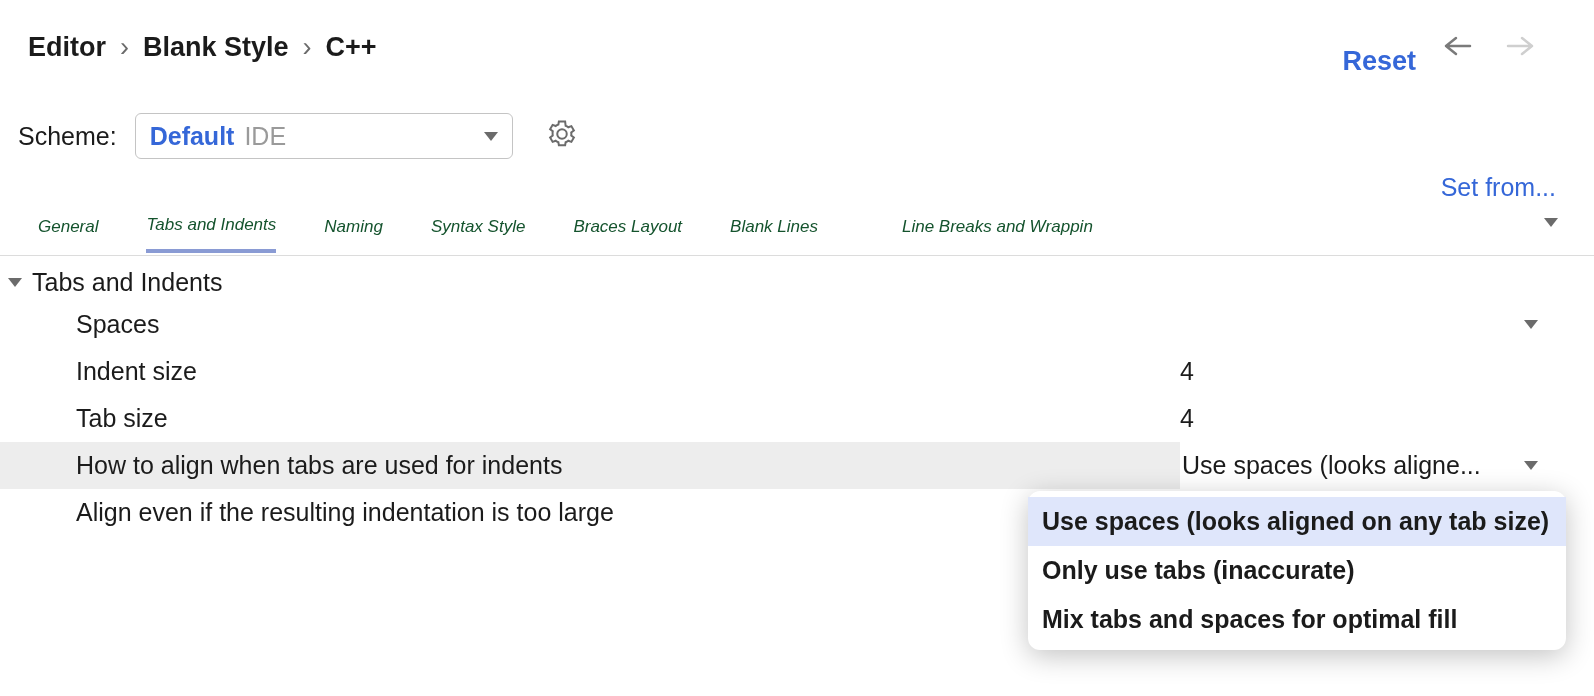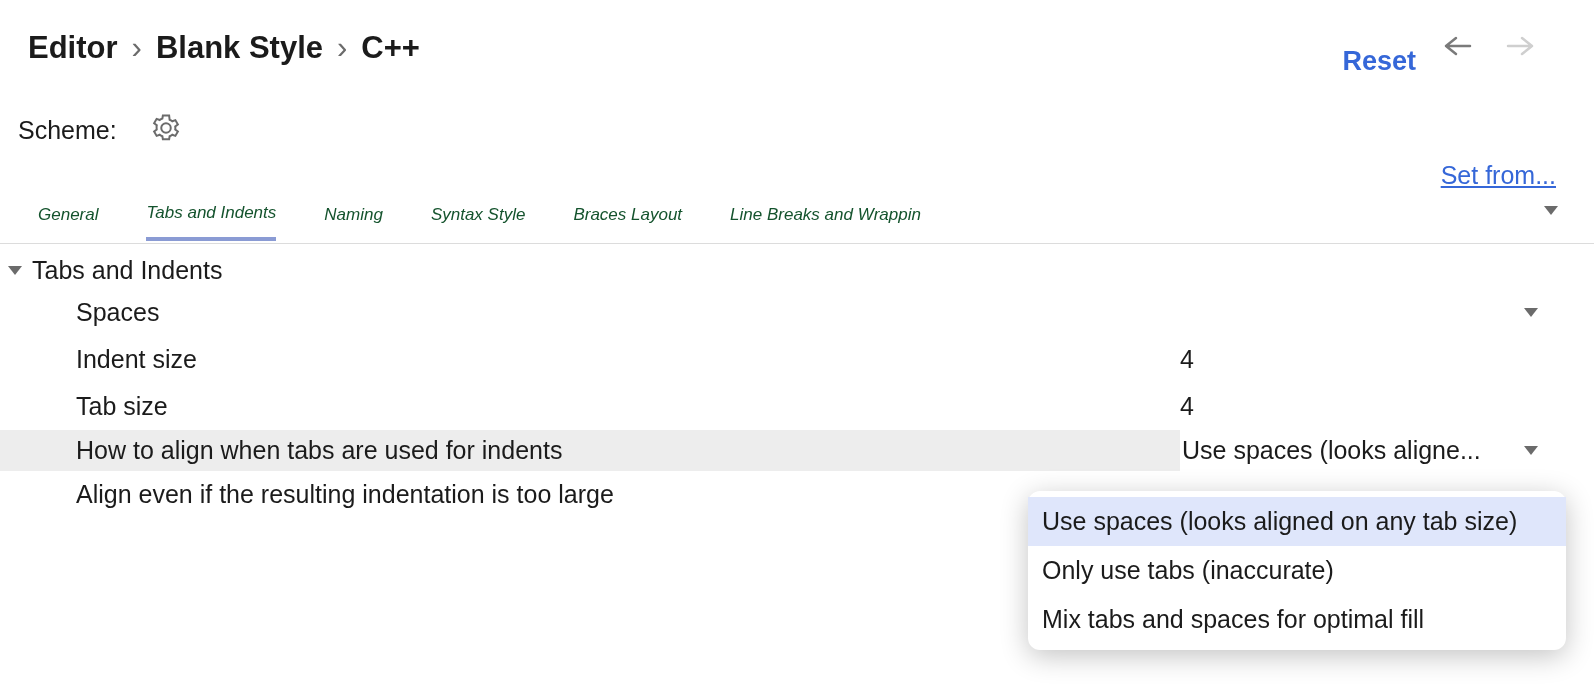--- a/index.html
+++ b/index.html
@@ -16,21 +16,21 @@
   
   .header-row {
     display: flex;
     align-items: center;
     padding: 18px 28px 0 28px;
   }
   .breadcrumb {
     display: flex;
     align-items: center;
     gap: 14px;
-    font-size: 31px;
+    font-size: 27px;
     font-weight: 700;
   }
   .breadcrumb-sep {
     color: #6b6b6b;
     font-weight: 400;
   }
   .spacer { flex: 1; }
   .reset-link {
     color: #3567d8;
     font-size: 27px;
@@ -63,21 +63,21 @@
   .scheme-default { color: #3567d8; font-weight: 600; }
   .scheme-ide { color: #9a9a9a; }
   .gear-wrap { margin-left: 16px; }
 
   .setfrom-row {
     display:flex;
     justify-content:flex-end;
     padding-right: 38px;
     padding-top: 14px;
   }
-  .setfrom { color:#3567d8; font-size:25px;text-decoration:underline; }
+  .setfrom { color:#3567d8; font-size:25px; }
 
   
   .tabs-bar {
     display: flex;
     align-items: center;
     padding: 10px 0 0 38px;
     border-bottom: 1px solid #dcdcdc;
     gap: 48px;
     height: 54px;
     position: relative;
@@ -86,21 +86,21 @@
     font-size: 17px;
     color: #14532d;
     padding-bottom: 14px;
     white-space: nowrap;
     font-style: italic;
   }
   .tab.active {
     border-bottom: 4px solid #8a9bd4;
     margin-bottom: -1px;
   }
-  .tab.last { overflow:hidden; max-width:300px; text-overflow:clip;}
+  .tab.last { overflow:hidden; max-width:300px; text-overflow:clip;margin-left:36px;}
   .tabs-chevron {
     position:absolute;
     right: 36px;
     top: 16px;
   }
 
   
   .section-header {
     display: flex;
     align-items: center;
@@ -133,21 +133,21 @@
     overflow:hidden;
   }
   .row-value-text {
     white-space: nowrap;
     overflow: hidden;
     text-overflow: ellipsis;
     max-width: 320px;
   }
   .split-bg {
     display:flex;
-    height:41px;
+    height:47px;
     align-items:stretch;
   }
   .split-left {
     flex:0 0 1180px;
     background:#ededed;
     display:flex;
     align-items:center;
     padding-left:76px;
     font-size:25px;
   }
@@ -170,20 +170,21 @@
   
   .dropdown {
     position: absolute;
     top: 491px;
     left: 1028px;
     width: 538px;
     background: #fff;
     border-radius: 12px;
     box-shadow: 0 6px 28px rgba(0,0,0,0.24);
     padding: 6px 0;
+    font-weight: bold;
   }
   .dd-item {
     font-size: 25px;
     padding: 10px 14px;
     white-space: nowrap;
   }
   .dd-item.highlight {
     background: #dfe6fb;
   }
 
@@ -217,37 +218,45 @@
     <span>
       <svg width="30" height="24" viewBox="0 0 30 24">
           <path d="M16 4 L26 12 L16 20 M26 12 H2" stroke="#cfcfcf" stroke-width="2.5" fill="none" stroke-linecap="round" stroke-linejoin="round"></path>
         </svg>
     </span>
   </div>
 </div>
 
 <div class="scheme-row">
   <span class="scheme-label">Scheme:</span>
+  <div class="scheme-select">
+    <span class="scheme-select-text">
+      <span class="scheme-default">Default</span>
+      <span class="scheme-ide">IDE</span>
+    </span>
+    <span class="chev"></span>
+  </div>
   <span class="gear-wrap">
     <svg width="30" height="30" viewBox="0 0 24 24">
       <path fill="none" stroke="#6b6b6b" stroke-width="1.6" d="M12 8.2a3.8 3.8 0 1 0 0 7.6 3.8 3.8 0 0 0 0-7.6zM19.4 13.2a7.5 7.5 0 0 0 .07-1.2 7.5 7.5 0 0 0-.07-1.2l2.1-1.6-2-3.5-2.5.9a7.5 7.5 0 0 0-2.1-1.2L14.5 2h-5l-.4 2.4a7.5 7.5 0 0 0-2.1 1.2l-2.5-.9-2 3.5 2.1 1.6A7.5 7.5 0 0 0 4.5 12c0 .4.02.8.07 1.2L2.5 14.8l2 3.5 2.5-.9a7.5 7.5 0 0 0 2.1 1.2l.4 2.4h5l.4-2.4a7.5 7.5 0 0 0 2.1-1.2l2.5.9 2-3.5-2.1-1.6z"></path>
     </svg>
   </span>
 </div>
 
 <div class="setfrom-row">
   <span class="setfrom">Set from...</span>
 </div>
 
 <div class="tabs-bar">
   <span class="tab">General</span>
   <span class="tab active">Tabs and Indents</span>
   <span class="tab">Naming</span>
   <span class="tab">Syntax Style</span>
   <span class="tab">Braces Layout</span>
+  <span class="tab">Blank Lines</span>
   <span class="tab last">Line Breaks and Wrappin</span>
   <span class="tabs-chevron chev"></span>
 </div>
 
 <div class="section-header">
   <span class="triangle-down"></span>
   <span>Tabs and Indents</span>
 </div>
 
 <div class="row">

